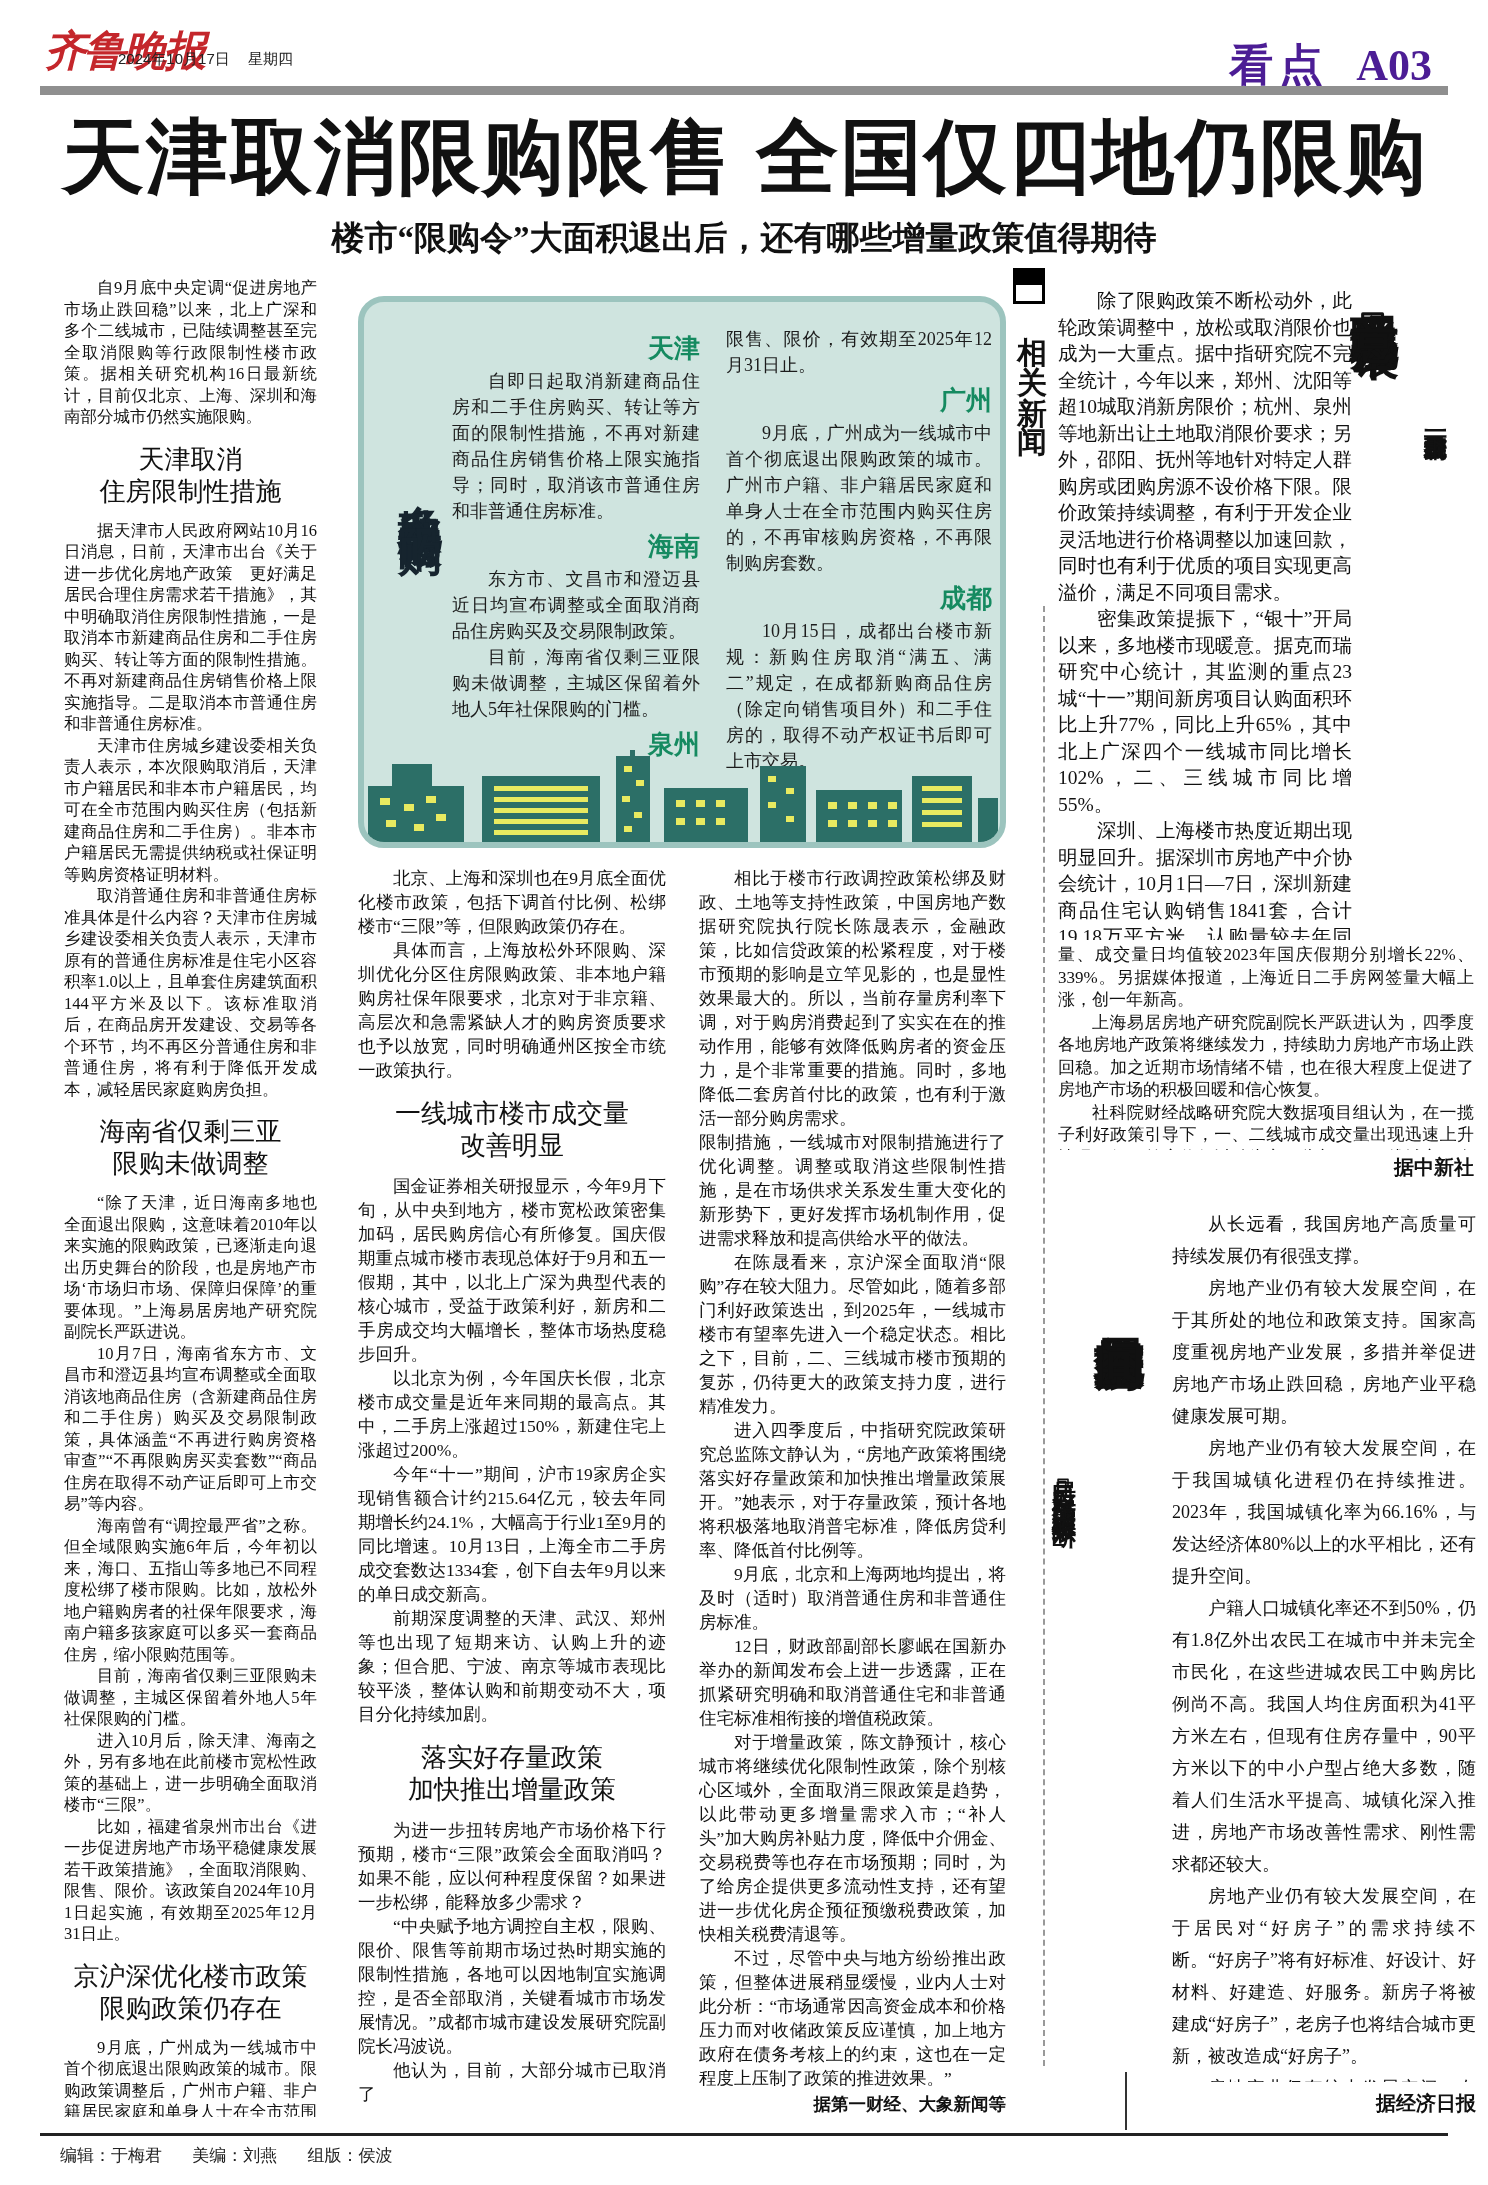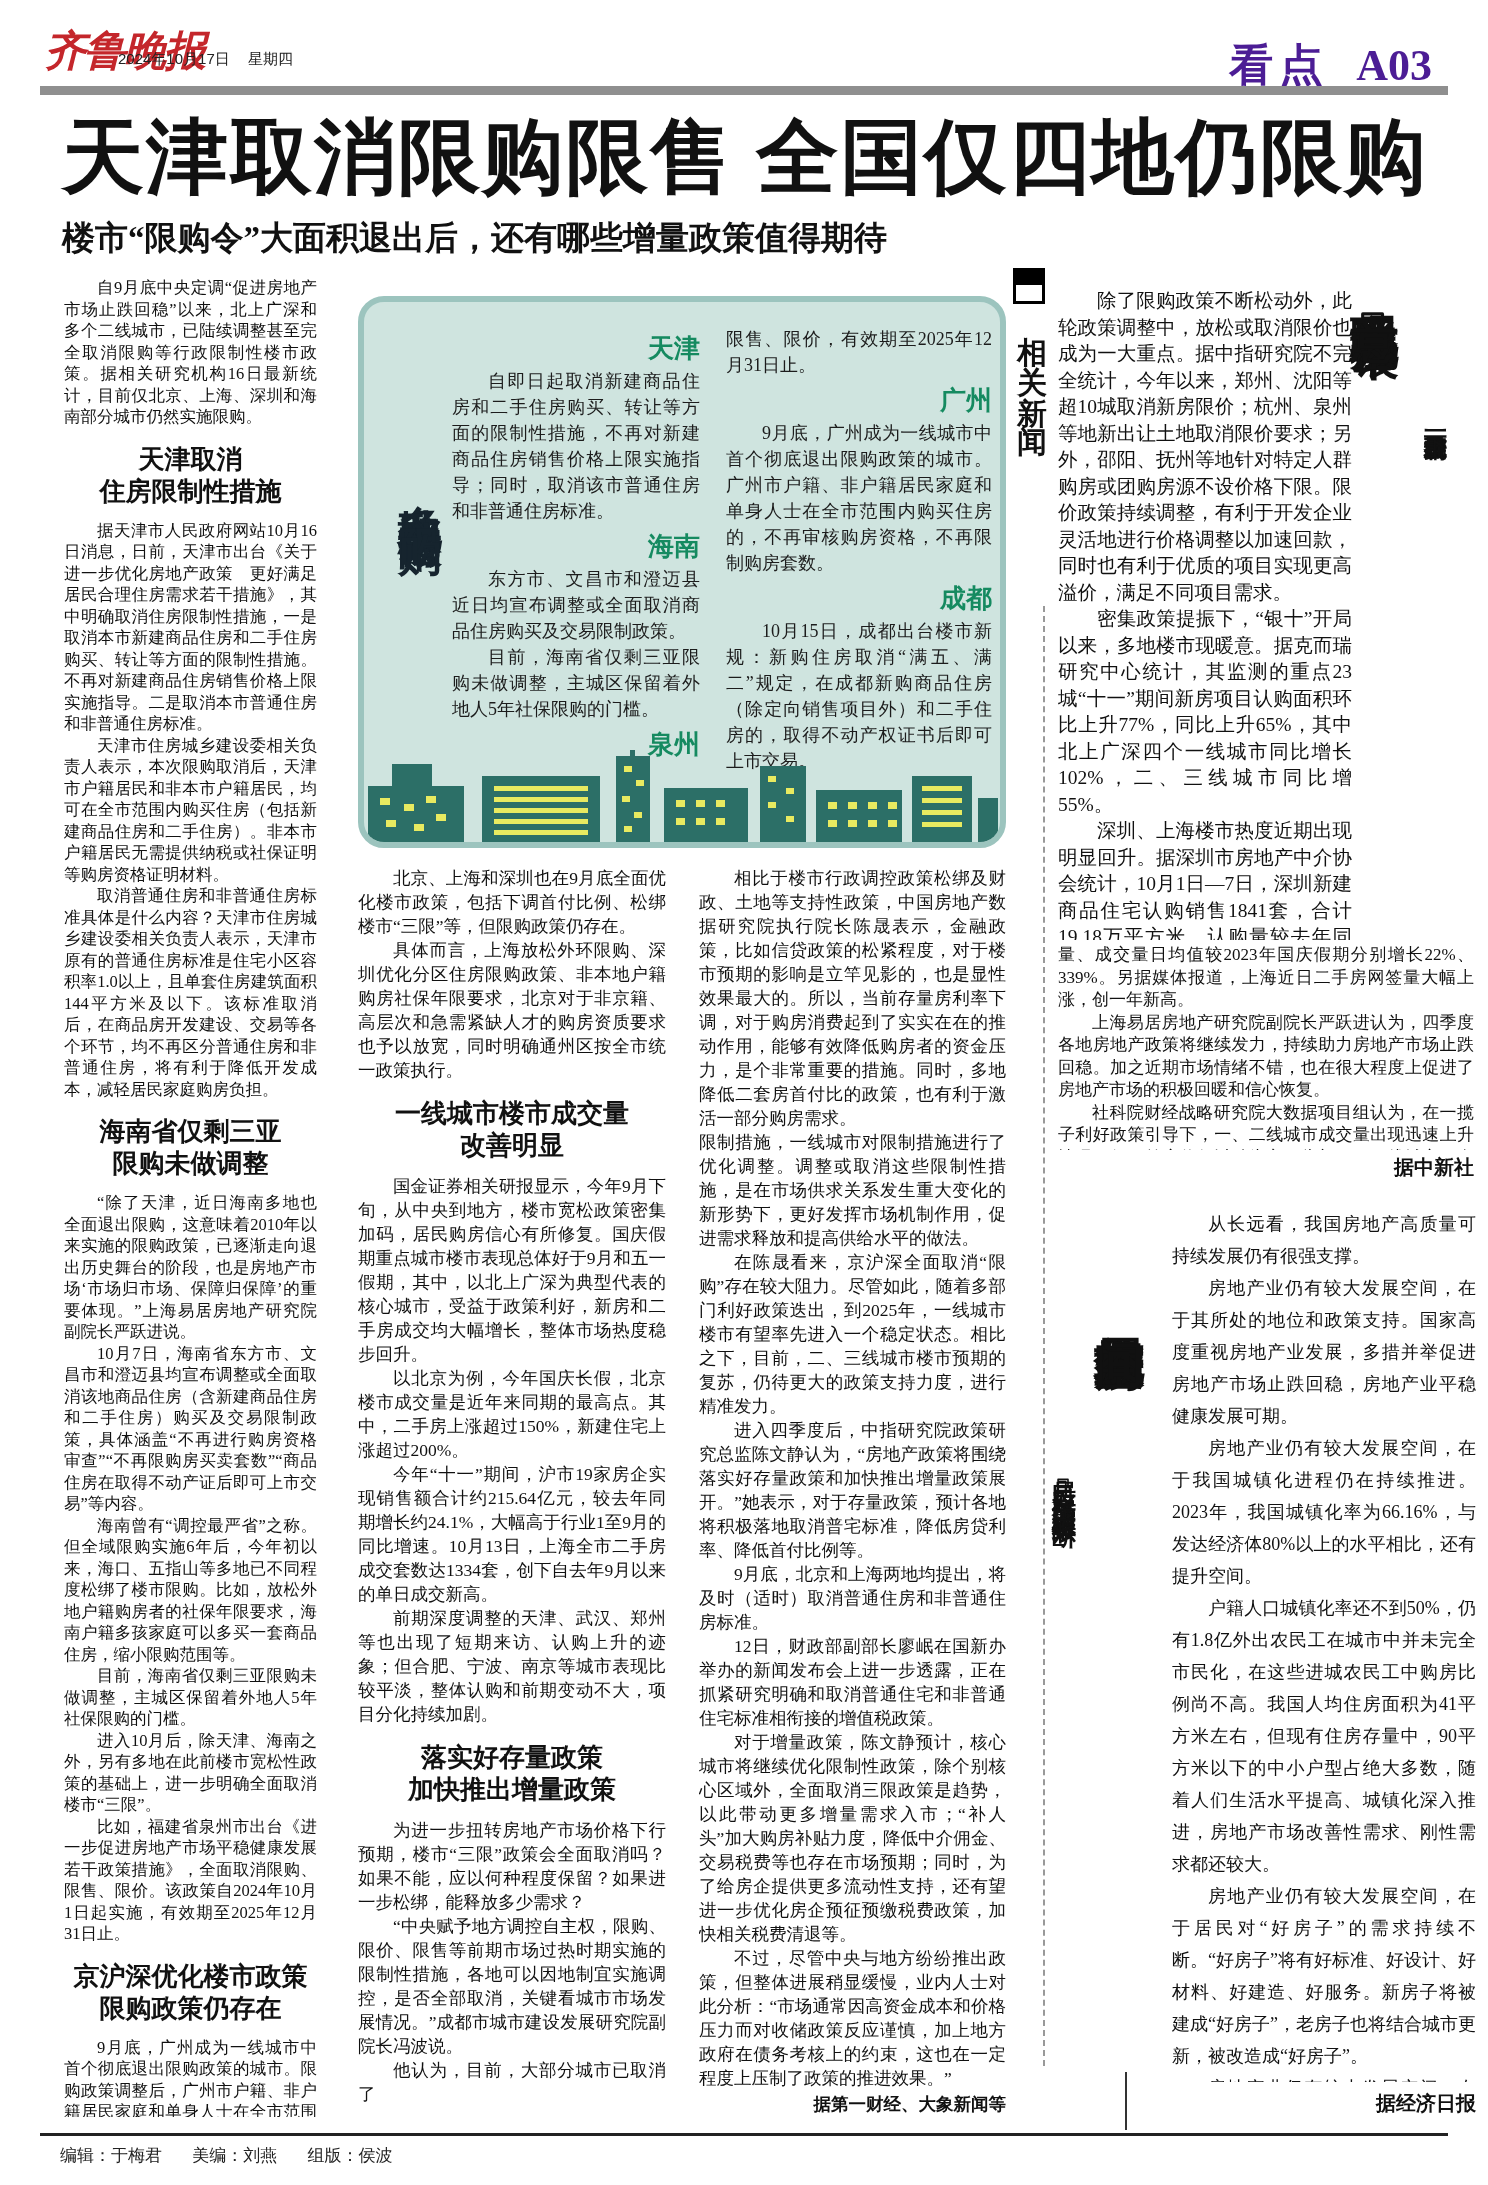--- a/index.html
+++ b/index.html
@@ -11,30 +11,30 @@
   .logo{left:44px;top:30px;font-size:42px;font-weight:bold;font-style:italic;color:#c4262b;
         letter-spacing:-2px;line-height:1;}
   .dateline{left:118px;top:50px;font-size:15px;color:#222;font-family:"Liberation Sans",sans-serif;}
   .pagelabel{right:56px;top:36px;font-size:44px;font-weight:bold;color:#4c1d95;letter-spacing:6px;}
   .grayband{left:40px;top:86px;width:1408px;height:9px;background:#8f8f8f;}
 
   
   .headline{left:62px;top:108px;width:1364px;height:104px;font-size:82px;font-weight:900;
             line-height:100px;white-space:nowrap;text-align:justify;text-align-last:justify;
             letter-spacing:0;}
-  .subhead{left:62px;top:216px;width:1364px;text-align:left;font-size:33px;font-weight:bold;}
+  .subhead{left:62px;top:216px;width:1364px;text-align:center;font-size:33px;font-weight:bold;}
 
   
   .body-col{text-align:justify;overflow:hidden;}
   .col-1{left:64px;top:277px;width:253px;height:1840px;font-size:16.5px;line-height:21.5px;}
   .col-2{left:358px;top:866px;width:308px;height:1252px;font-size:17.5px;line-height:24px;}
   .col-3{left:699px;top:866px;width:307px;height:1252px;font-size:17.5px;line-height:24px;}
   .para{text-indent:2em;margin:0;}
   .noindent{text-indent:0;}
-  .col-heading{font-weight:bold;font-size:26px;line-height:32px;text-align:center;
+  .col-heading{font-weight:normal;font-size:26px;line-height:32px;text-align:center;
                margin:16px 0 12px;white-space:pre-line;text-indent:0;}
   .attribution{font-weight:bold;text-align:right;text-indent:0;margin-top:2px;}
 
   
   .infobox{left:358px;top:296px;width:648px;height:552px;background:#cfe4df;
            border:6px solid #9cc4be;border-radius:26px;box-sizing:border-box;overflow:hidden;}
   .v{writing-mode:vertical-rl;text-orientation:upright;}
   .box-title{left:30px;top:168px;height:372px;font-size:44px;font-weight:900;color:#16242e;
              letter-spacing:4px;line-height:1.15;}
   .box-col{text-align:justify;font-size:18px;line-height:26px;color:#1c1c1c;overflow:hidden;}

